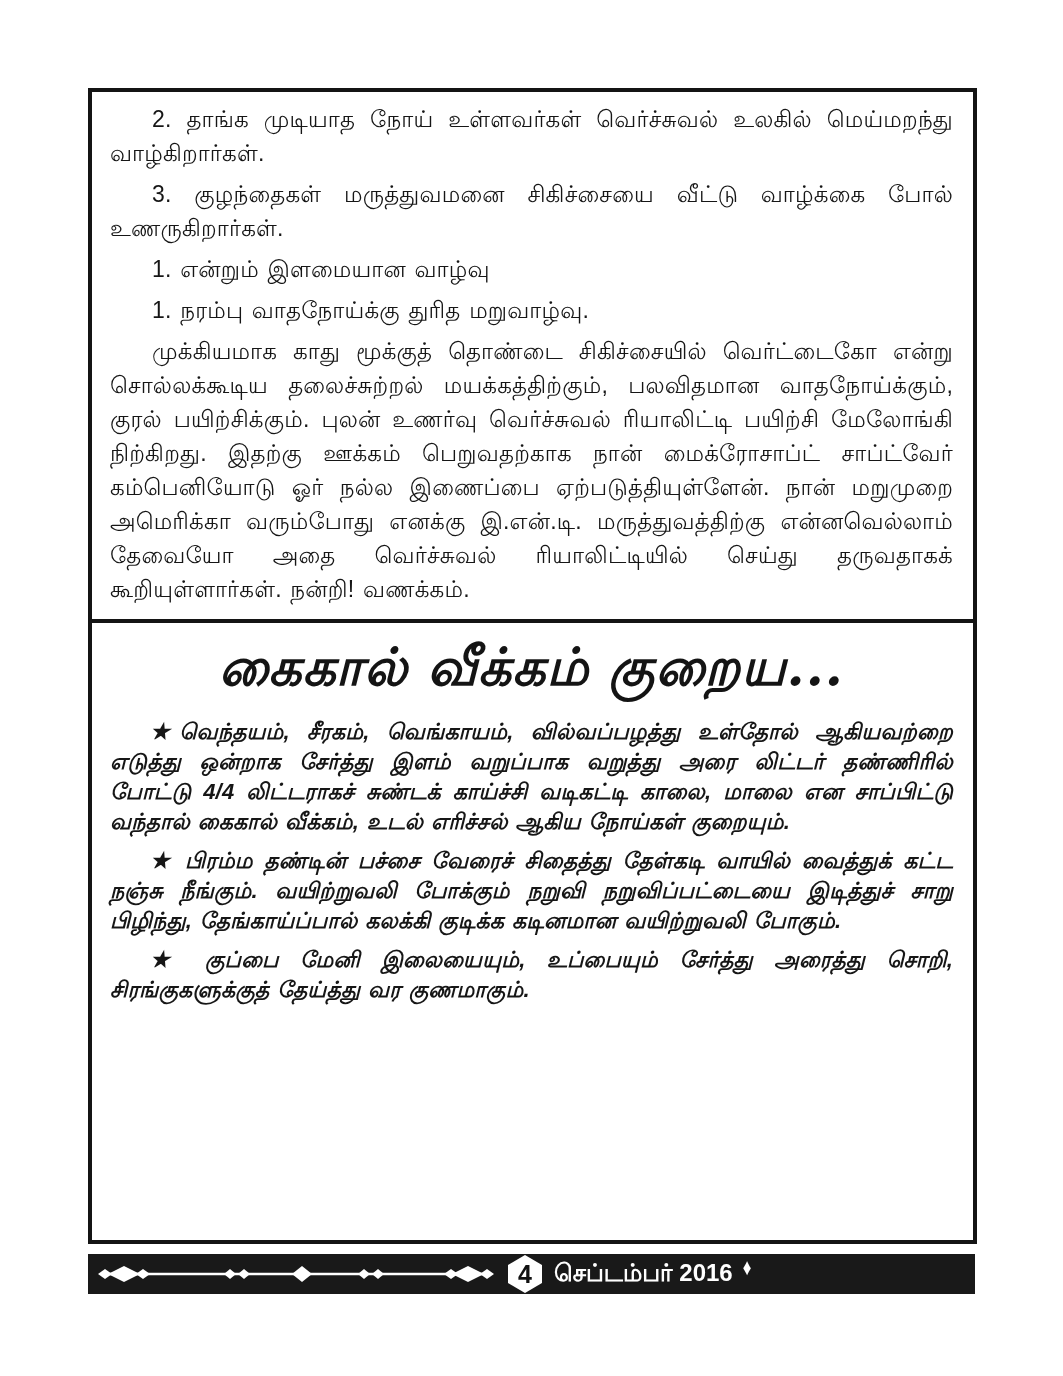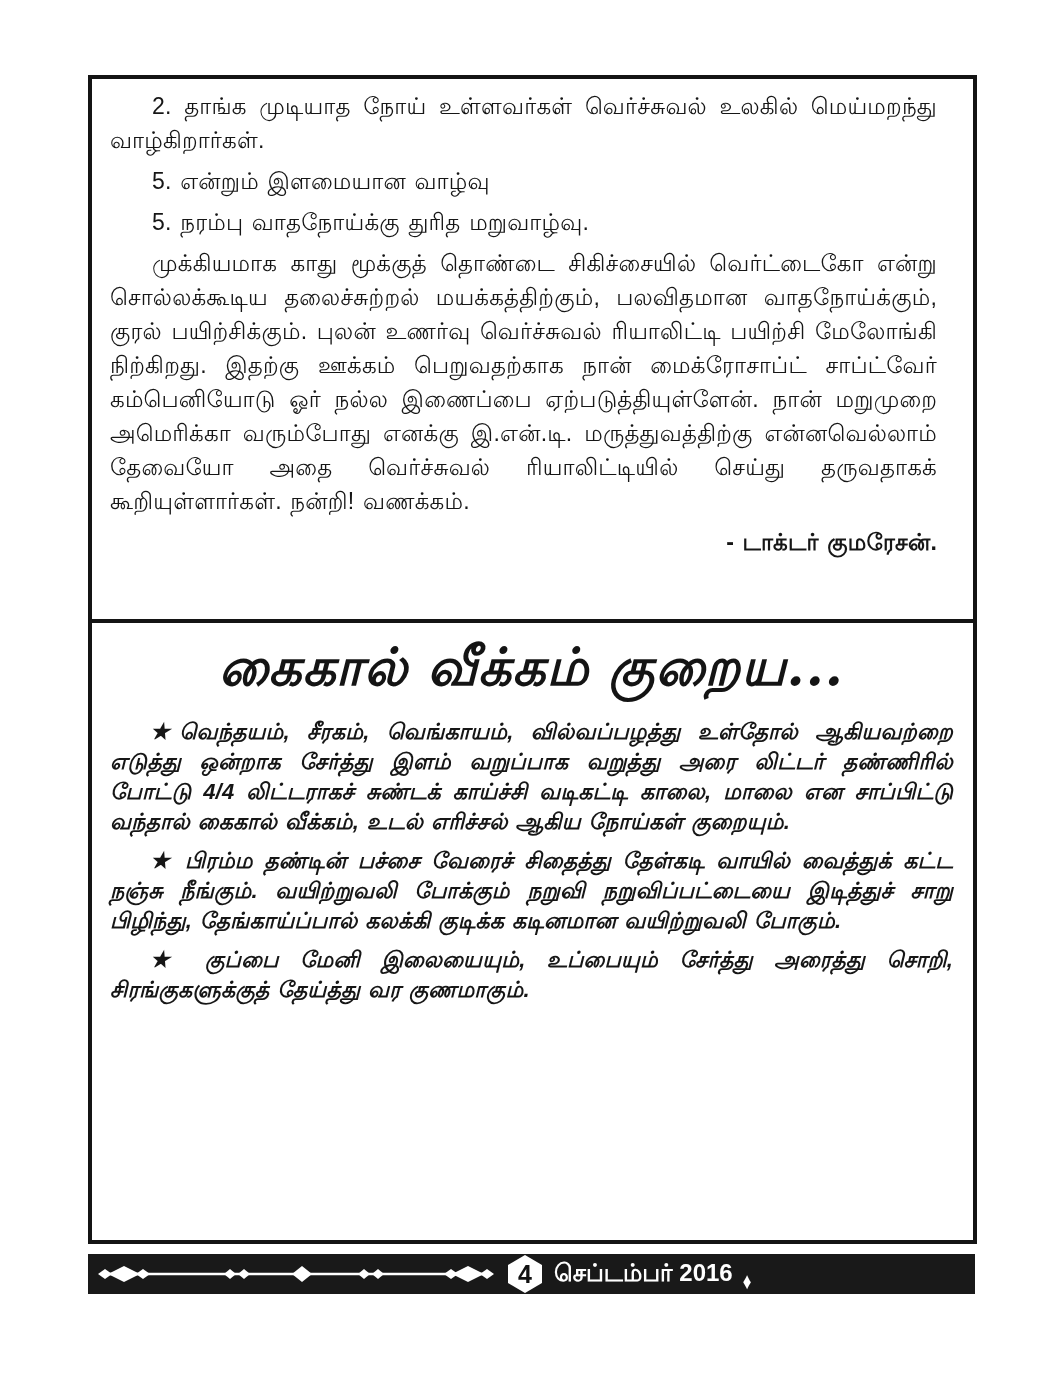--- a/index.html
+++ b/index.html
@@ -15,23 +15,23 @@
   .box {
     position: absolute;
     left: 88px;
     width: 889px;
     box-sizing: border-box;
     border: 4px solid #141414;
     background: #ffffff;
   }
   
   .box-article {
-    top: 75px;
+    top: 88px;
     height: 657px;
-    padding: 10px 36px 0 18px;
+    padding: 10px 20px 0 18px;
   }
   .box-article p {
     margin: 0 0 7px 0;
     font-size: 23px;
     line-height: 34px;
     text-align: justify;
     text-indent: 42px;
     letter-spacing: 0.2px;
     word-spacing: 2px;
   }
@@ -93,42 +93,43 @@
     display: flex;
     align-items: center;
     justify-content: center;
     font-size: 25px;
     font-weight: bold;
     color: #111111;
   }
   .footer-text {
     flex: 1 1 auto;
     display: flex;
-    align-items: flex-end;
+    align-items: flex-start;
     gap: 10px;
     color: #ffffff;
     font-weight: bold;
     font-size: 24px;
     white-space: nowrap;
   }
   .footer-text .diamond-sep {
     font-size: 17px;
     line-height: 1;
     transform: scaleY(1.35);
   }
 </style>
 </head>
 <body>
 
 <div class="page">
 
   <section class="box box-article">
     <p>2. தாங்க முடியாத நோய் உள்ளவர்கள் வெர்ச்சுவல் உலகில் மெய்மறந்து வாழ்கிறார்கள்.</p>
-    <p>5. என்றும் இளமையான வாழ்வு</p>
-    <p>5. நரம்பு வாதநோய்க்கு துரித மறுவாழ்வு.</p>
+    <p>3. குழந்தைகள் மருத்துவமனை சிகிச்சையை வீட்டு வாழ்க்கை போல் உணருகிறார்கள்.</p>
+    <p>1. என்றும் இளமையான வாழ்வு</p>
+    <p>1. நரம்பு வாதநோய்க்கு துரித மறுவாழ்வு.</p>
     <p>முக்கியமாக காது மூக்குத் தொண்டை சிகிச்சையில் வெர்ட்டைகோ என்று சொல்லக்கூடிய தலைச்சுற்றல் மயக்கத்திற்கும், பலவிதமான வாதநோய்க்கும், குரல் பயிற்சிக்கும். புலன் உணர்வு வெர்ச்சுவல் ரியாலிட்டி பயிற்சி மேலோங்கி நிற்கிறது. இதற்கு ஊக்கம் பெறுவதற்காக நான் மைக்ரோசாப்ட் சாப்ட்வேர் கம்பெனியோடு ஓர் நல்ல இணைப்பை ஏற்படுத்தியுள்ளேன். நான் மறுமுறை அமெரிக்கா வரும்போது எனக்கு இ.என்.டி. மருத்துவத்திற்கு என்னவெல்லாம் தேவையோ அதை வெர்ச்சுவல் ரியாலிட்டியில் செய்து தருவதாகக் கூறியுள்ளார்கள். நன்றி! வணக்கம்.</p>
     <p class="signature">- டாக்டர் குமரேசன்.</p>
   </section>
 
   <section class="box box-remedies">
     <h1 class="remedy-title">கைகால் வீக்கம் குறைய...</h1>
     <p class="remedy">★வெந்தயம், சீரகம், வெங்காயம், வில்வப்பழத்து உள்தோல் ஆகியவற்றை எடுத்து ஒன்றாக சேர்த்து இளம் வறுப்பாக வறுத்து அரை லிட்டர் தண்ணிரில் போட்டு 4/4 லிட்டராகச் சுண்டக் காய்ச்சி வடிகட்டி காலை, மாலை என சாப்பிட்டு வந்தால் கைகால் வீக்கம், உடல் எரிச்சல் ஆகிய நோய்கள் குறையும்.</p>
     <p class="remedy">★ பிரம்ம தண்டின் பச்சை வேரைச் சிதைத்து தேள்கடி வாயில் வைத்துக் கட்ட நஞ்சு நீங்கும். வயிற்றுவலி போக்கும் நறுவி நறுவிப்பட்டையை இடித்துச் சாறு பிழிந்து, தேங்காய்ப்பால் கலக்கி குடிக்க கடினமான வயிற்றுவலி போகும்.</p>
     <p class="remedy">★ குப்பை மேனி இலையையும், உப்பையும் சேர்த்து அரைத்து சொறி, சிரங்குகளுக்குத் தேய்த்து வர குணமாகும்.</p>
   </section>

